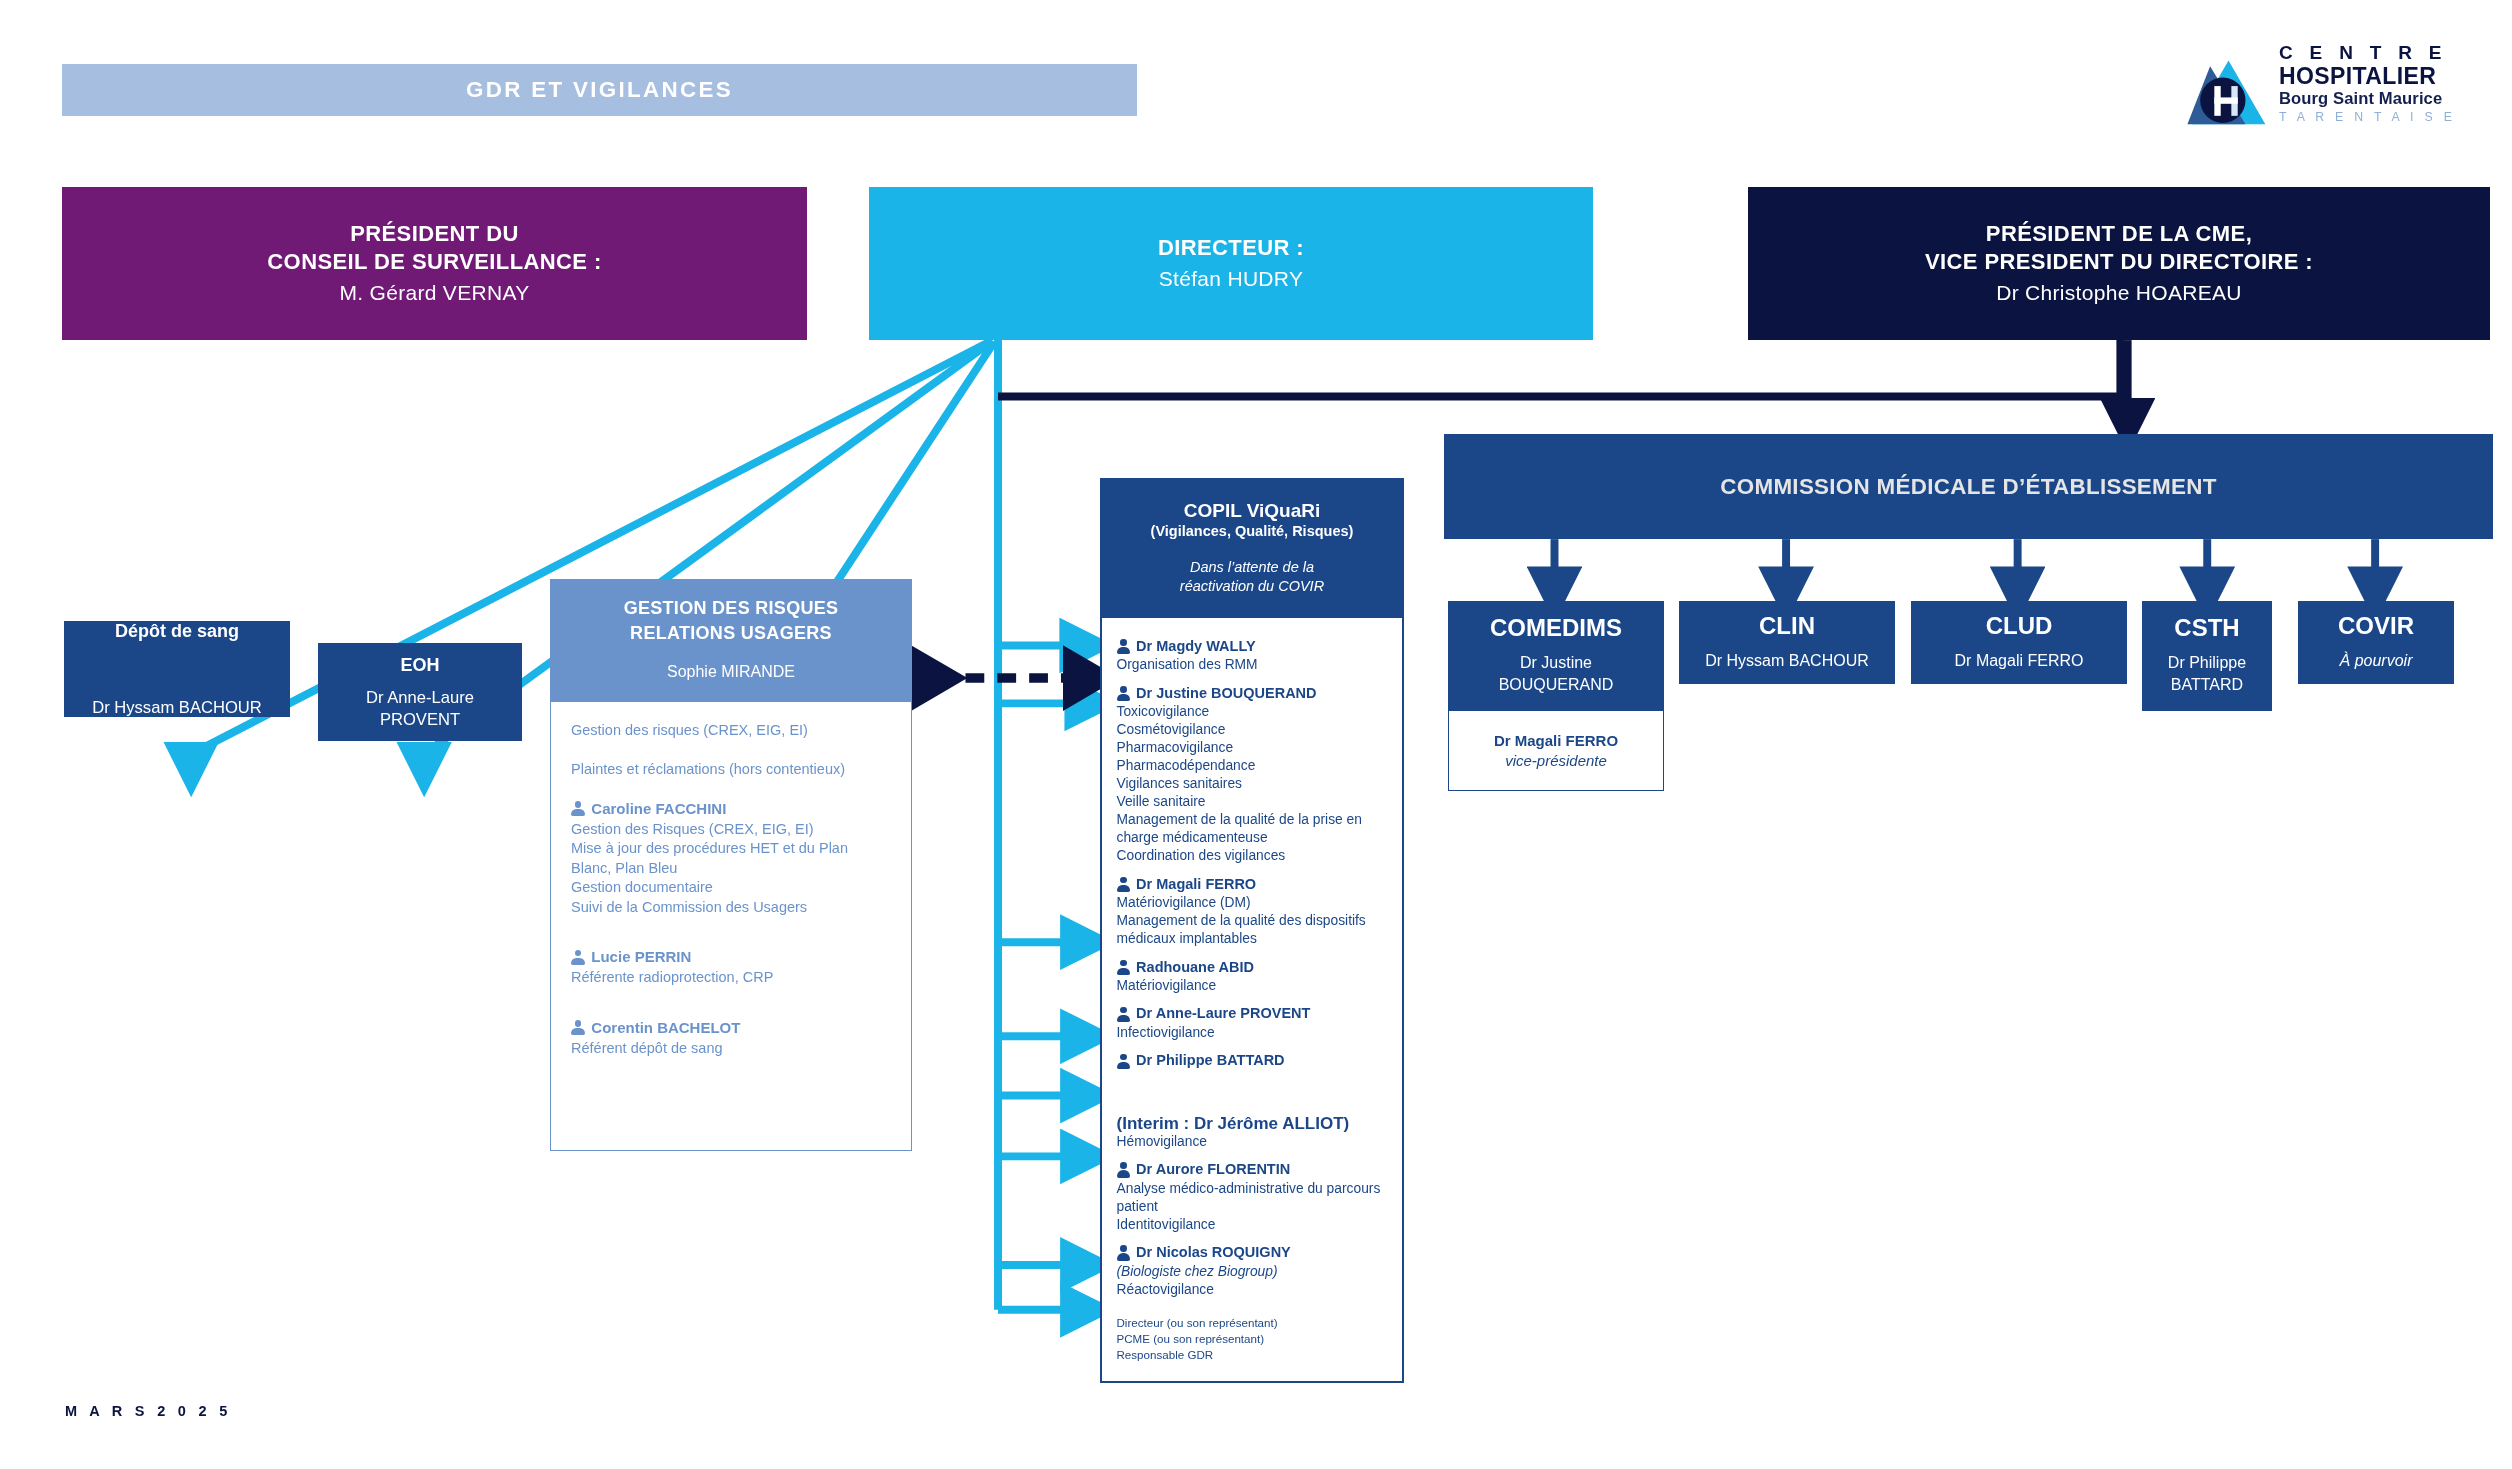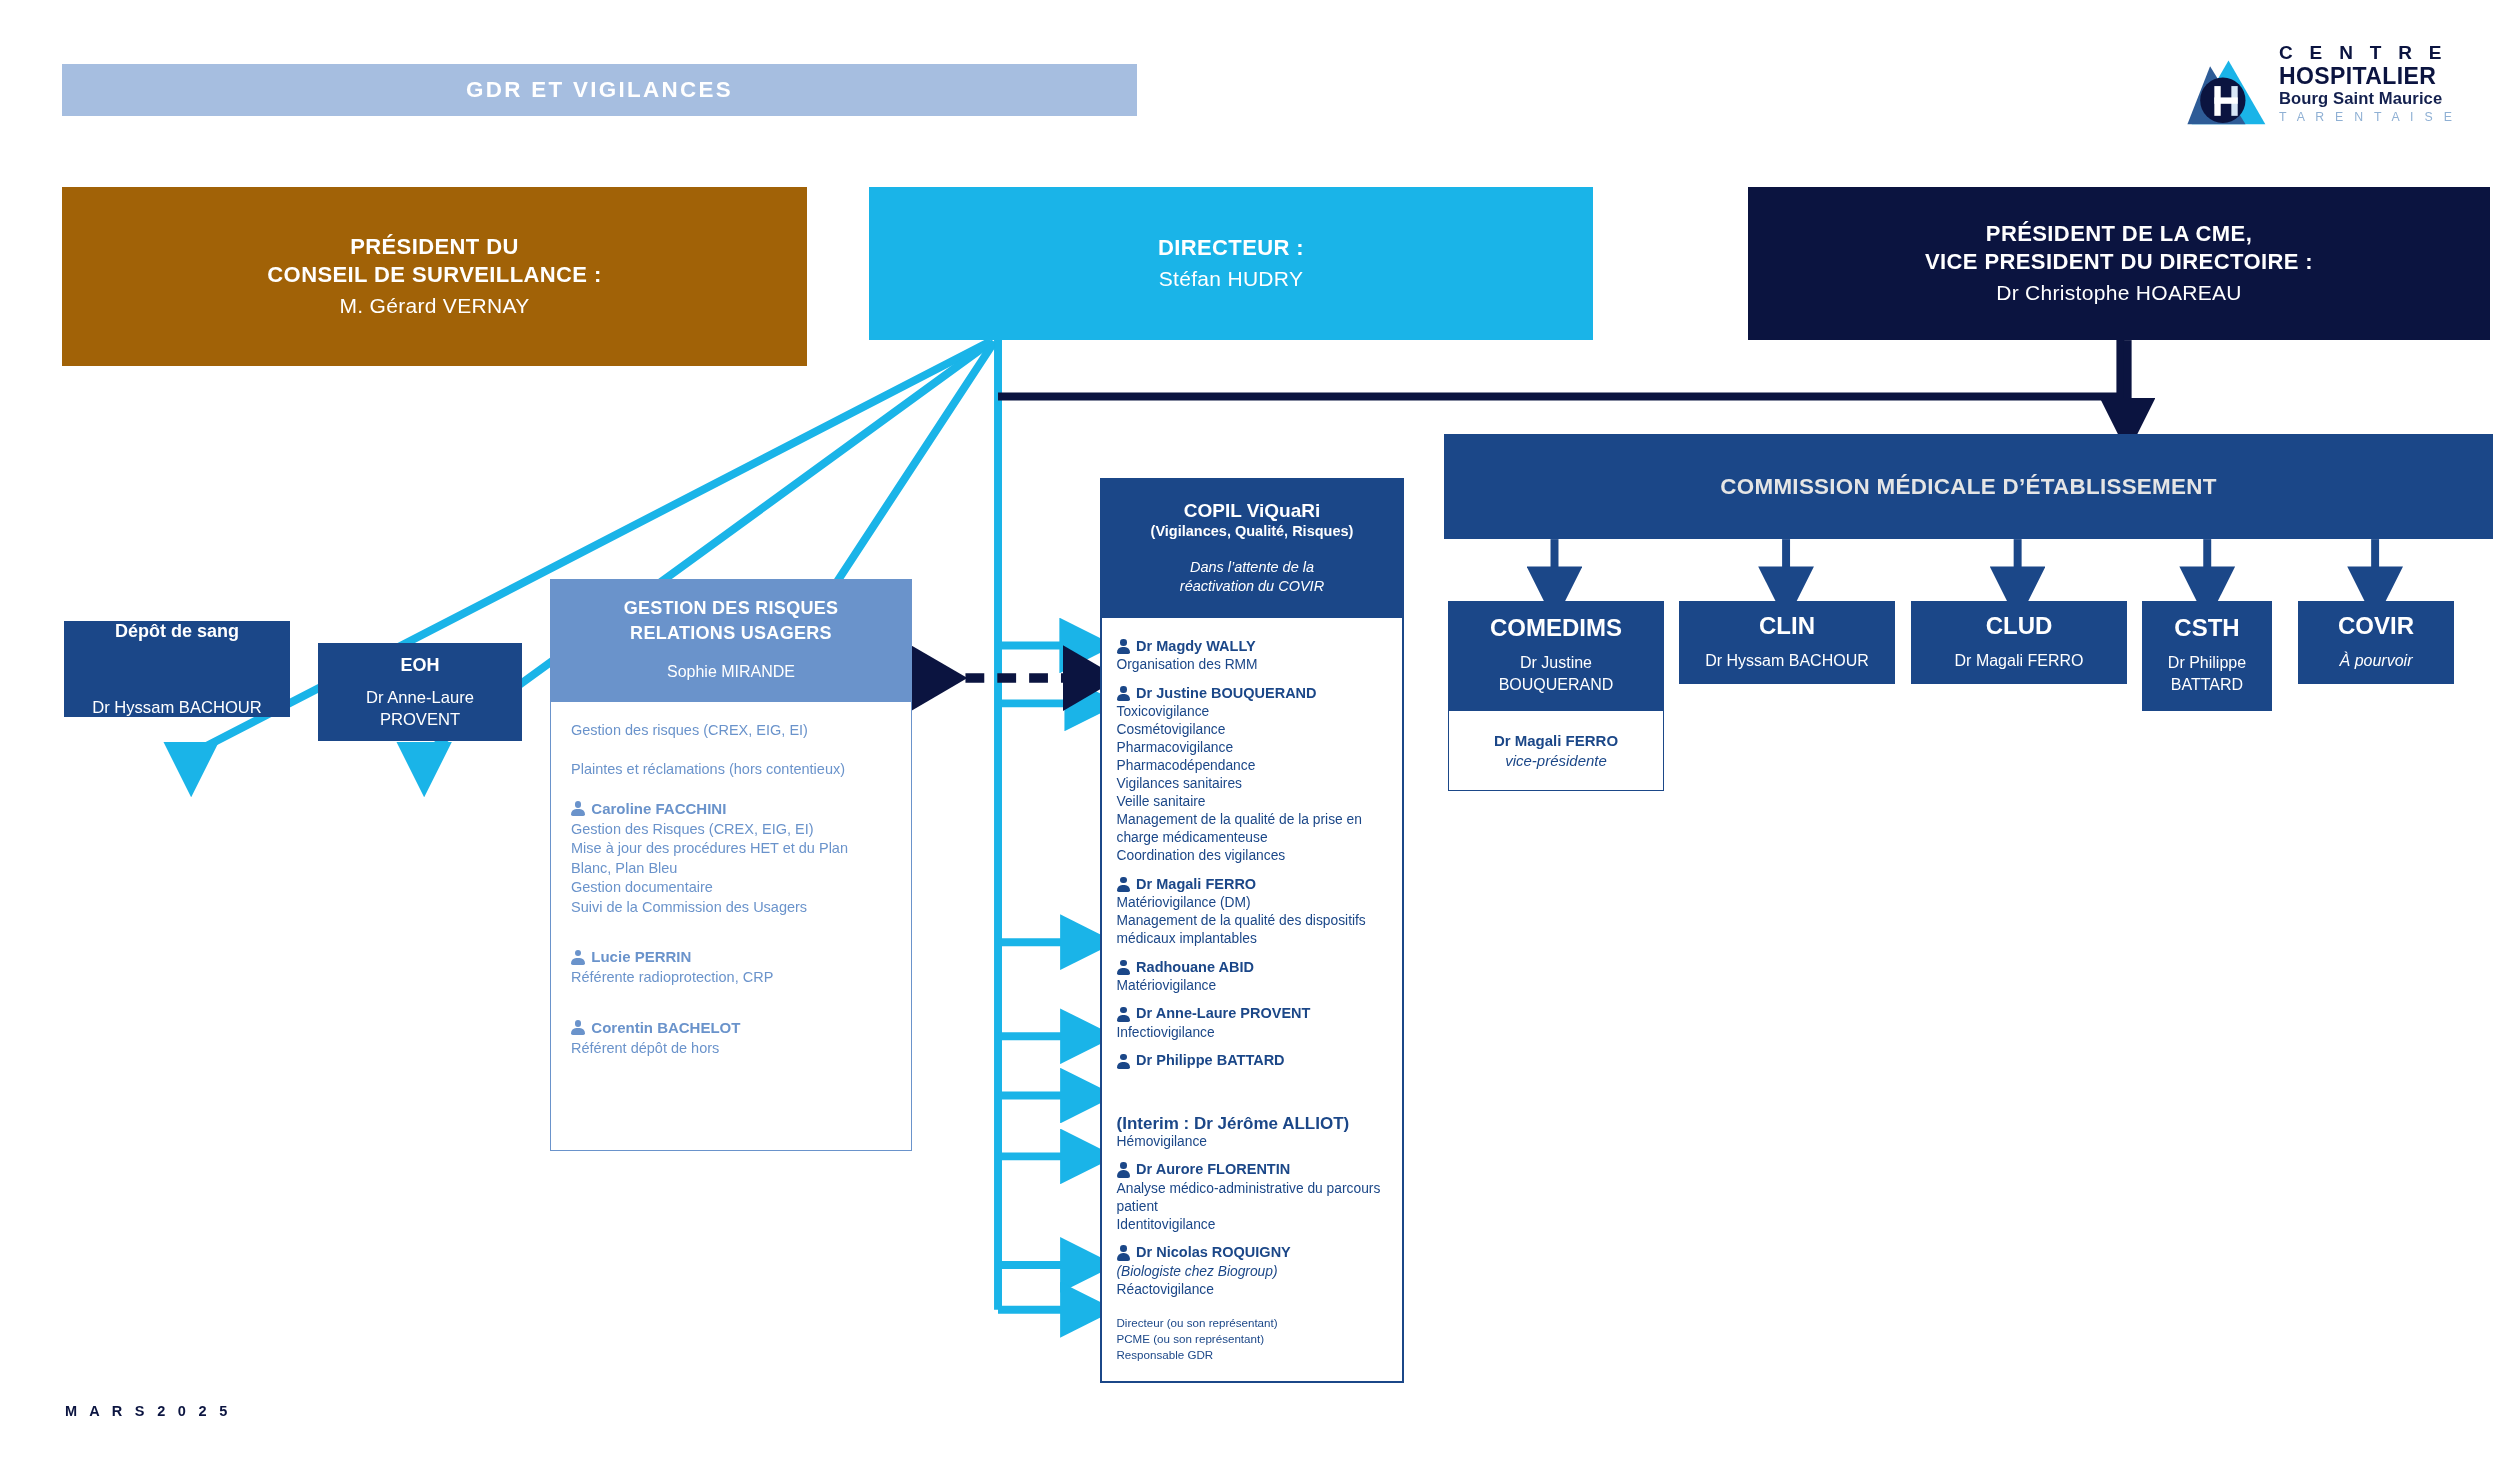--- a/index.html
+++ b/index.html
@@ -27,21 +27,21 @@
   #logo .words{position:absolute;left:93px;top:0;width:217px;}
   .logo-l1{font-size:19px;font-weight:700;color:#0b1440;letter-spacing:5.8px;line-height:22px;}
   .logo-l2{font-size:23px;font-weight:700;color:#0b1440;letter-spacing:0.4px;line-height:24.6px;}
   .logo-l3{font-size:16.6px;font-weight:600;color:#14214f;letter-spacing:0.1px;line-height:20px;}
   .logo-l4{font-size:12.3px;font-weight:500;color:#8fb0d4;letter-spacing:3.8px;line-height:16px;}
 
   
   .topbox{display:flex;flex-direction:column;align-items:center;justify-content:center;text-align:center;color:#fff;}
   .topbox .hd{font-size:22px;font-weight:700;letter-spacing:0.4px;line-height:27.5px;}
   .topbox .nm{font-size:21px;font-weight:400;letter-spacing:0.3px;line-height:29px;margin-top:2.9px;}
-  #box-president-cs{left:62px;top:187px;width:745px;height:179px;background:#a16207;}
+  #box-president-cs{left:62px;top:187px;width:745px;height:153px;background:#701a75;}
   #box-directeur{left:869px;top:187px;width:724px;height:153px;background:#1ab4e8;}
   #box-president-cme{left:1748px;top:187px;width:742px;height:153px;background:#0b1440;}
 
   
   .leafbox{background:#1b4788;color:#fff;display:flex;flex-direction:column;
            align-items:center;justify-content:center;text-align:center;padding:4.3px 7.2px;}
   .leafbox .hd{font-size:18px;font-weight:700;line-height:23px;}
   .leafbox .nm{font-size:16.6px;font-weight:400;line-height:22px;margin-top:10px;}
   #box-depot{left:64px;top:621px;width:226px;height:96px;gap:44px;}
   #box-eoh{left:318px;top:643px;width:204px;height:98px;}
@@ -241,21 +241,21 @@
             <span>Lucie PERRIN</span>
           </div>
         <div class="pd">Référente radioprotection, CRP</div>
       </div>
 
       <div class="person" style="margin-top:29px">
         <div class="pn">
             <span class="usr"></span>
             <span>Corentin BACHELOT</span>
           </div>
-        <div class="pd">Référent dépôt de hors</div>
+        <div class="pd">Référent dépôt de sang</div>
       </div>
     </div>
   </div>
 
   <div id="card-copil" class="abs">
     <div class="head">
       <div class="h1">COPIL ViQuaRi</div>
       <div class="h2">(Vigilances, Qualité, Risques)</div>
       <div class="h3">Dans l’attente de la</div>
       <div class="h3" style="margin-top:0">réactivation du COVIR</div>

